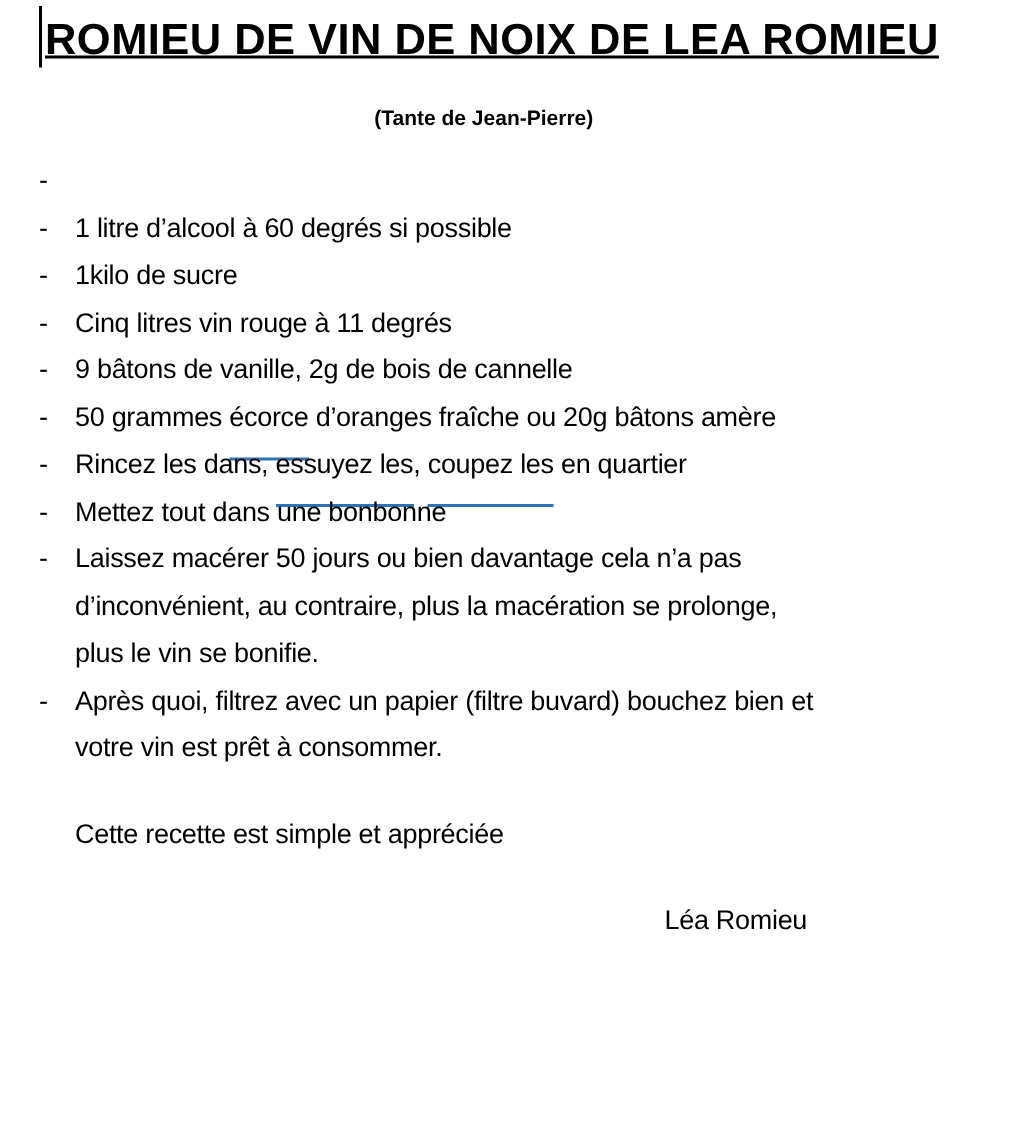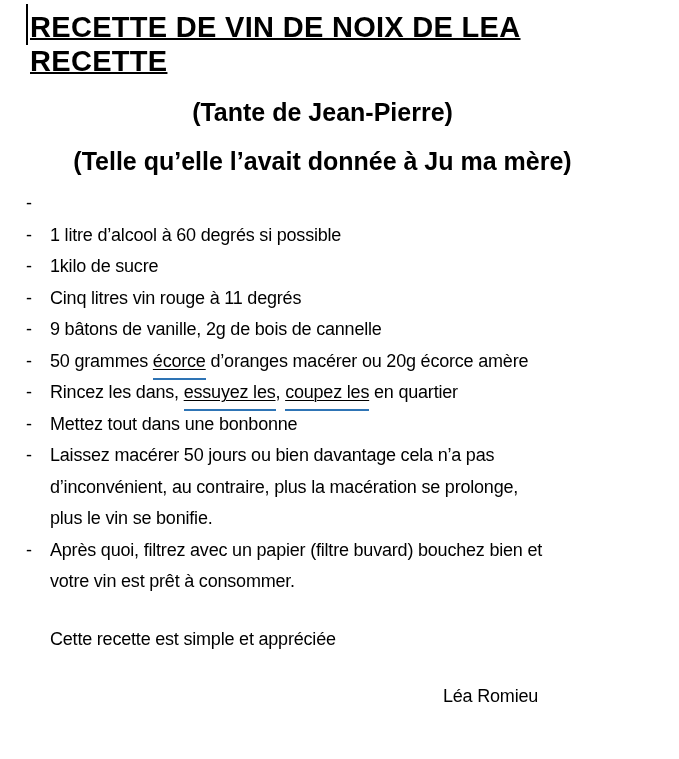--- a/index.html
+++ b/index.html
@@ -37,21 +37,21 @@
     font-weight: bold;
     letter-spacing: 0.3px;
     text-decoration: underline;
     text-decoration-thickness: 2px;
   }
   p.subtitle {
     width: 585px;
     margin: 22px 0 0 0;
     text-align: center;
     font-weight: bold;
-    font-size: 25px;
+    font-size: 14px;
     line-height: 24px;
   }
   p.subtitle.sub2 {
     margin-top: 25px;
   }
   ul.recipe-list {
     list-style: none;
     margin: 15px 0 0 0;
     padding: 0;
     font-size: 18px;
@@ -63,50 +63,48 @@
     margin-left: -4px;
   }
   .dash {
     flex: 0 0 24px;
     width: 24px;
   }
   .li-text {
     white-space: pre-line;
   }
   .grammar {
-    text-decoration: underline;
     text-decoration-thickness: 1px;
     text-underline-offset: 2px;
     border-bottom: 2px solid var(--grammar-blue, #2E74B5);
-    padding-bottom: 7px;
+    padding-bottom: 17px;
   }
   p.closing {
     margin: 26px 0 0 20px;
     font-size: 18px;
     line-height: 31.5px;
     letter-spacing: -0.2px;
   }
   p.signature {
     margin: 26px 0 0 413px;
     font-size: 18px;
     line-height: 31.5px;
     letter-spacing: -0.2px;
   }
 </style>
 </head>
 <body>
 
 <div class="page">
   <div class="caret"></div>
 
-  <h1 class="doc-title">RECETTE DE VIN DE NOIX DE LEA RECETTE</h1>
+  <h1 class="doc-title">ROMIEU DE VIN DE NOIX DE LEA ROMIEU</h1>
 
   <p class="subtitle">(Tante de Jean-Pierre)</p>
 
-  <p class="subtitle sub2">(Telle qu’elle l’avait donnée à Ju ma mère)</p>
 
   <ul class="recipe-list" id="recipe-list">
       <li>
         <span class="dash">-</span>
       </li>
       <li>
         <span class="dash">-</span>
         <span class="li-text"><span>1 litre d’alcool à 60 degrés si possible</span></span>
       </li>
       <li>
@@ -116,21 +114,21 @@
       <li>
         <span class="dash">-</span>
         <span class="li-text"><span>Cinq litres vin rouge à 11 degrés</span></span>
       </li>
       <li>
         <span class="dash">-</span>
         <span class="li-text"><span>9 bâtons de vanille, 2g de bois de cannelle</span></span>
       </li>
       <li>
         <span class="dash">-</span>
-        <span class="li-text"><span>50 grammes </span><span class="grammar">écorce</span><span> d’oranges macérer ou 20g écorce amère</span></span>
+        <span class="li-text"><span>50 grammes </span><span class="grammar">écorce</span><span> d’oranges fraîche ou 20g bâtons amère</span></span>
       </li>
       <li>
         <span class="dash">-</span>
         <span class="li-text"><span>Rincez les dans, </span><span class="grammar">essuyez les</span><span>, </span><span class="grammar">coupez les</span><span> en quartier</span></span>
       </li>
       <li>
         <span class="dash">-</span>
         <span class="li-text"><span>Mettez tout dans une bonbonne</span></span>
       </li>
       <li>

